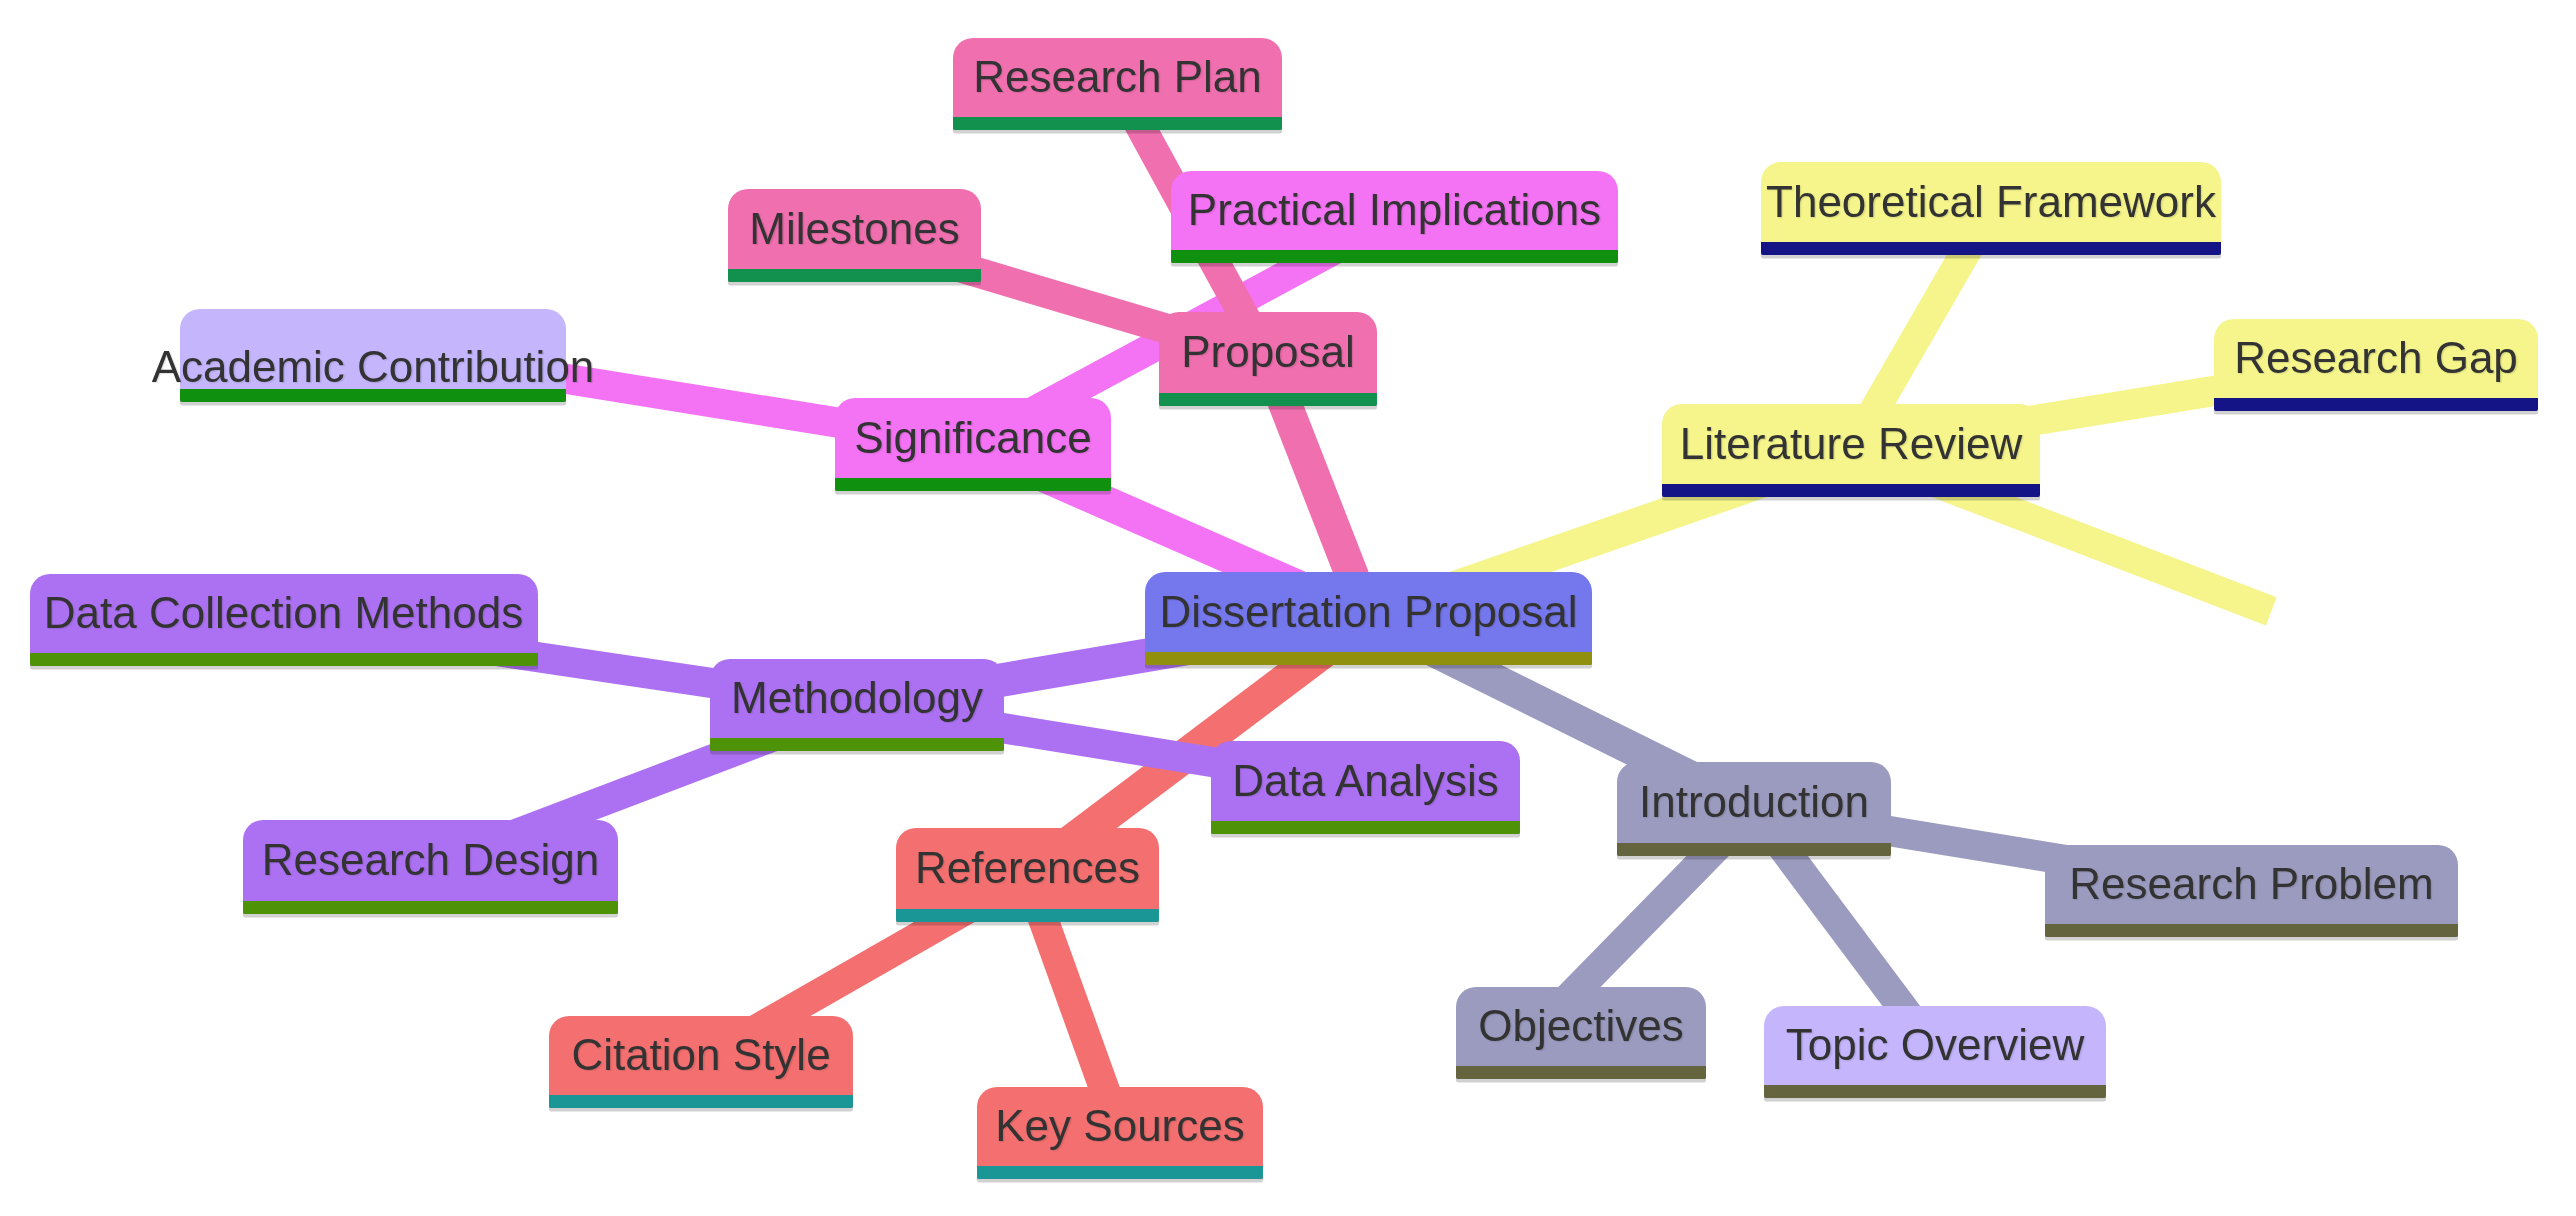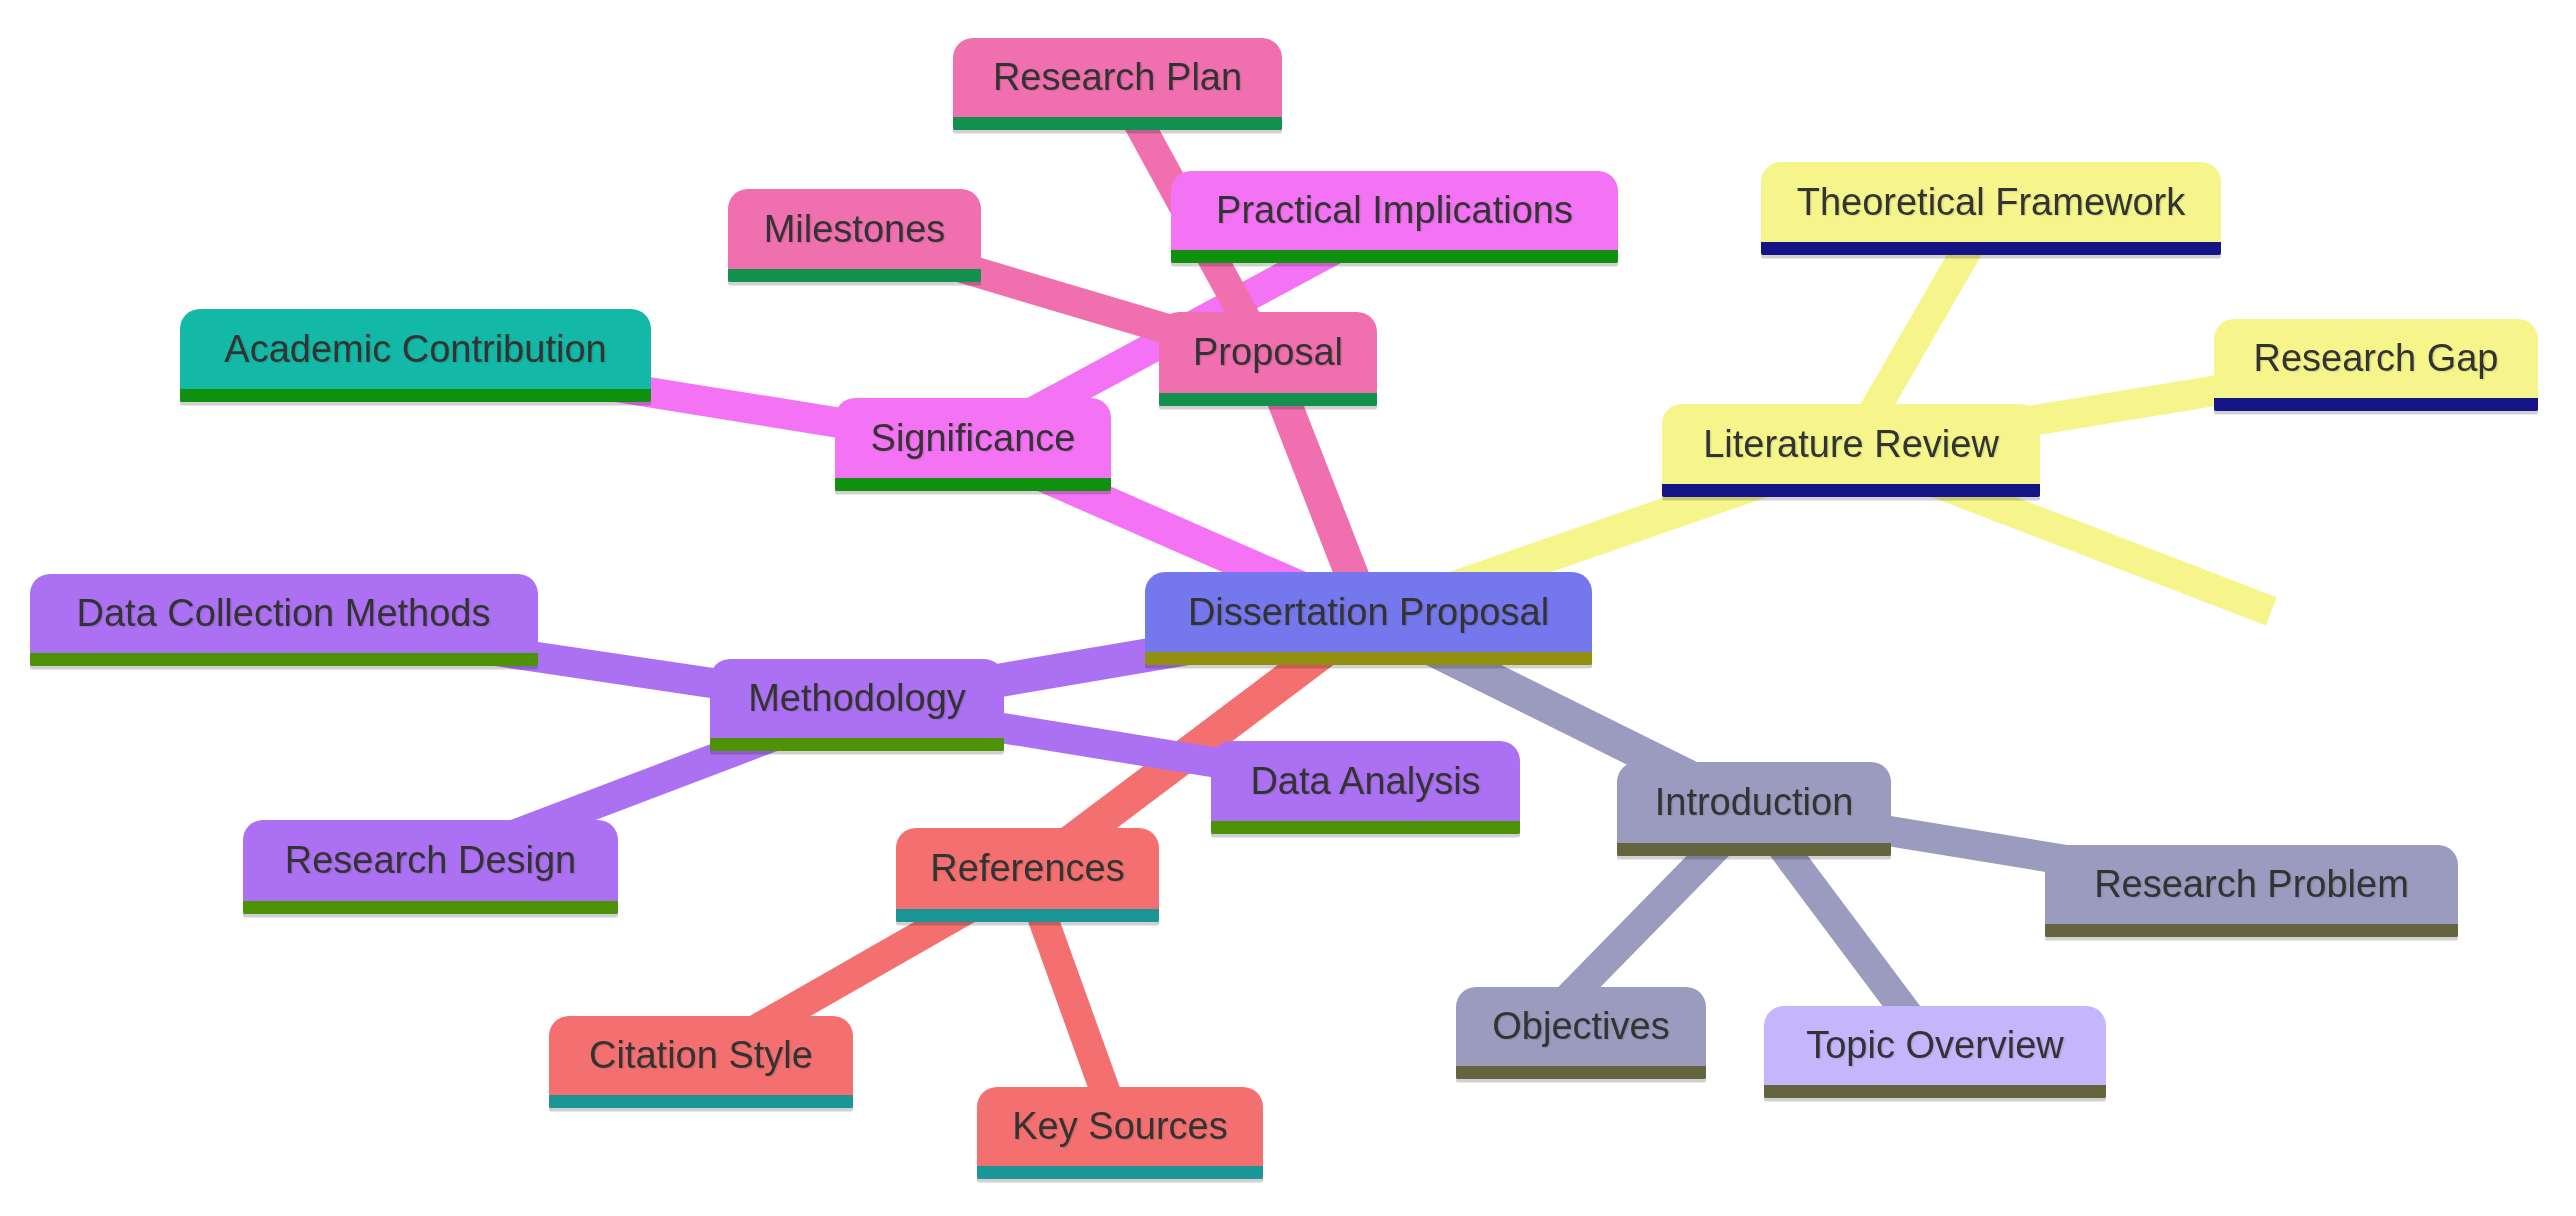--- a/index.html
+++ b/index.html
@@ -23,21 +23,21 @@
     position: absolute;
     z-index: 1;
     box-sizing: border-box;
     border-radius: 20px 20px 2px 2px;
     display: flex;
     align-items: center;
     justify-content: center;
     padding-bottom: 13.4px;
   }
   .node-label {
-    font-size: 38px;
+    font-size: 44px;
     color: #333333;
     white-space: nowrap;
     text-align: center;
     line-height: 1;
     text-shadow: 1.3px 1.3px 1.3px rgba(0,0,0,0.12);
   }
   .node-underline {
     position: absolute;
     left: 0;
     bottom: 0;
@@ -87,21 +87,21 @@
       <div class="node-underline" style="background: rgb(17, 145, 77);"></div>
     </div>
     <div class="node" style="left: 728px; top: 189px; width: 253px; height: 93px; background: rgb(240, 111, 175);">
       <div class="node-label">Milestones</div>
       <div class="node-underline" style="background: rgb(17, 145, 77);"></div>
     </div>
     <div class="node" style="left: 835px; top: 398px; width: 276px; height: 93px; background: rgb(244, 115, 244);">
       <div class="node-label">Significance</div>
       <div class="node-underline" style="background: rgb(15, 145, 15);"></div>
     </div>
-    <div class="node" style="left: 180px; top: 309px; width: 471px; height: 93px; background: #14b8a6;">
+    <div class="node" style="left: 180px; top: 309px; width: 386px; height: 93px; background: #c4b5fd; align-items: flex-end;">
       <div class="node-label">Academic Contribution</div>
       <div class="node-underline" style="background: rgb(15, 145, 15);"></div>
     </div>
     <div class="node" style="left: 1171px; top: 171px; width: 447px; height: 92px; background: rgb(244, 115, 244);">
       <div class="node-label">Practical Implications</div>
       <div class="node-underline" style="background: rgb(15, 145, 15);"></div>
     </div>
     <div class="node" style="left: 1662px; top: 404px; width: 378px; height: 93px; background: rgb(245, 245, 140);">
       <div class="node-label">Literature Review</div>
       <div class="node-underline" style="background: rgb(20, 20, 135);"></div>

